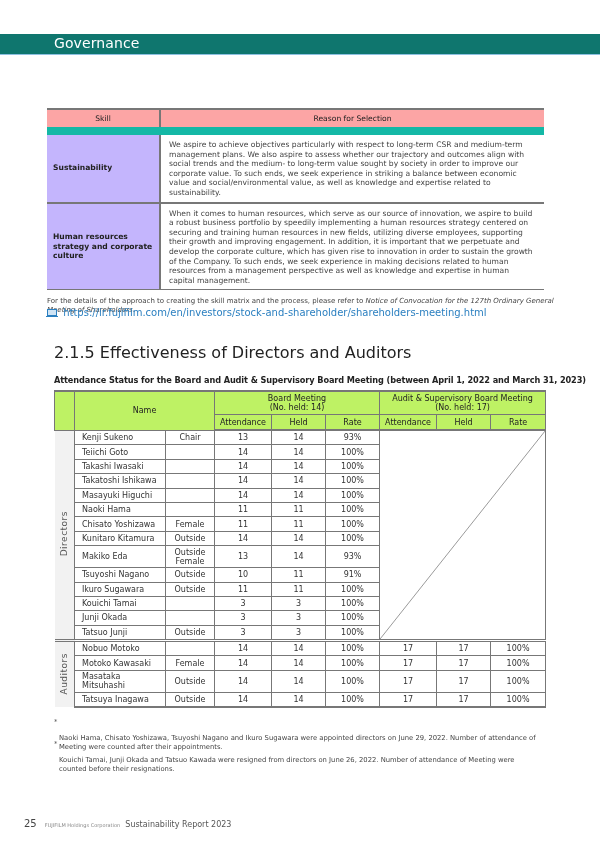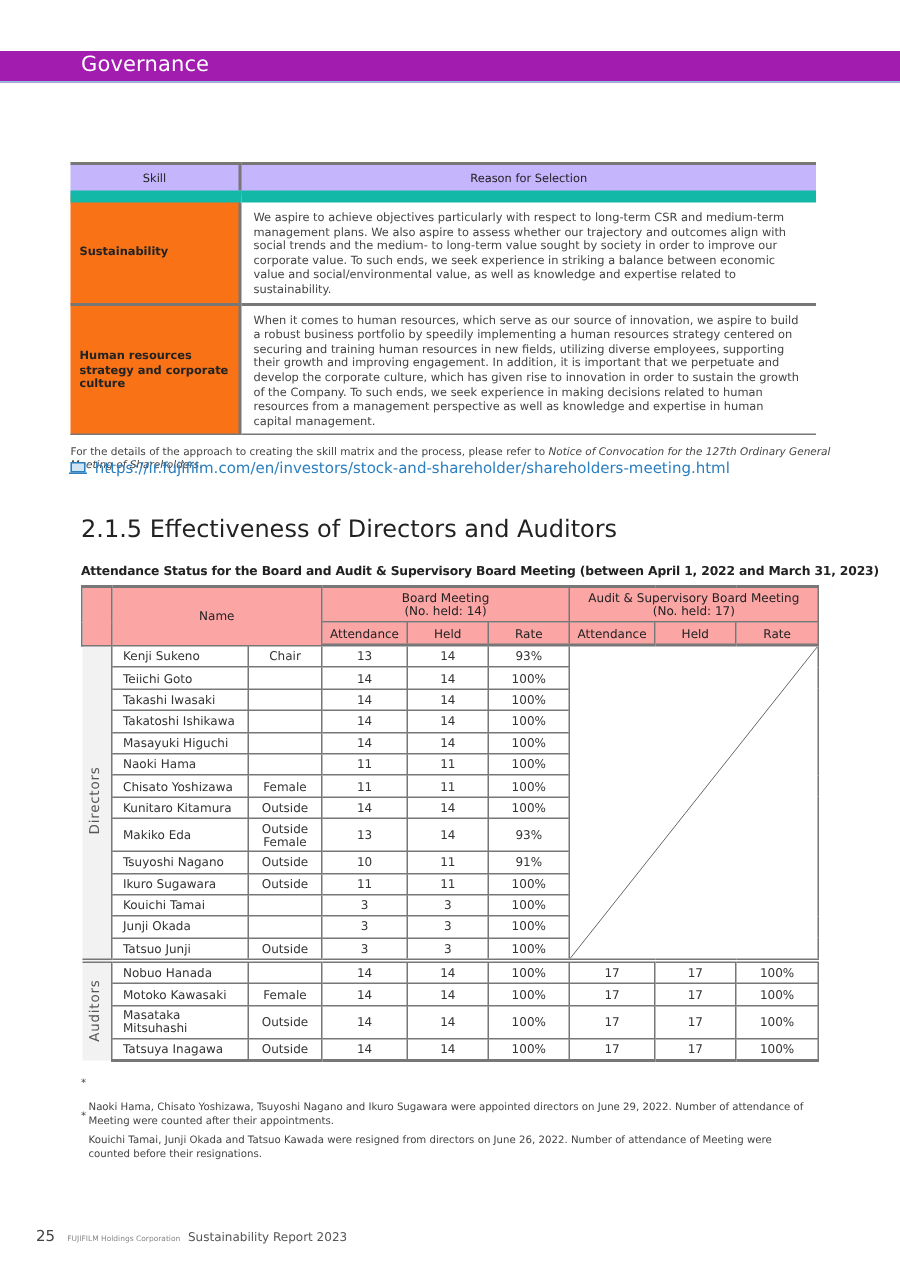--- a/index.html
+++ b/index.html
@@ -1,47 +1,47 @@
 <!DOCTYPE html>
 <html><head>
 <meta charset="utf-8">
 <style>
   html, body { margin: 0; padding: 0; background: #ffffff; }
   body { width: 600px; height: 848px; position: relative; overflow: hidden;
          font-family: "DejaVu Sans", sans-serif; color: #333333; }
   .banner { position: absolute; left: 0; top: 34px; width: 600px; height: 20px;
-            background: #a21caf; border-bottom: 1px solid #8cc0e0; }
+            background: #0f766e; border-bottom: 1px solid #8cc0e0; }
   .banner span { position: absolute; left: 54px; top: 1px; color: #ffffff;
                  font-size: 14px; letter-spacing: 0.1px; }
 
   
   .skill-table { position: absolute; left: 47px; top: 108px; width: 497px;
                  border-collapse: collapse; font-size: 7.6px; line-height: 9.6px; }
-  .skill-table th { background: #c4b5fd; font-weight: normal; color: #222;
+  .skill-table th { background: #fca5a5; font-weight: normal; color: #222;
                     height: 15px; border-top: 2px solid #777; border-bottom: 8px solid #14b8a6; }
   .skill-table th + th, .skill-table td + td { border-left: 2px solid #777; }
   .skill-table td { vertical-align: middle; }
-  .skill-table td.skill { background: #f97316; width: 105px; padding-left: 6px; color: #222; font-weight: bold; font-size: 7.6px; }
+  .skill-table td.skill { background: #c4b5fd; width: 105px; padding-left: 6px; color: #222; font-weight: bold; font-size: 7.6px; }
   .skill-table td.reason { padding: 5px 8px 4px 8px; color: #444; }
   .skill-table tr.row1 td { border-bottom: 2px solid #777; }
   .skill-table tr.row2 td { border-bottom: 1px solid #777; }
 
   .note { position: absolute; left: 47px; top: 297px; width: 510px; font-size: 7px; line-height: 9.4px; color: #444; }
   .note i { font-style: italic; }
   .link { position: absolute; left: 47px; top: 307px; font-size: 10px; color: #2a7fc0; }
   .link .pc { display: inline-block; width: 8px; height: 5px; border: 1px solid #2a7fc0; background: #cfe4f5; margin-right: 3px; position: relative; top: 0px; }
   .link .pc:after { content: ""; position: absolute; left: -2px; top: 6px; width: 12px; height: 1px; background: #2a7fc0; }
 
   .section-title { position: absolute; left: 54px; top: 343px; font-size: 16px; color: #222; }
   .table-title { position: absolute; left: 54px; top: 375px; font-size: 8.2px; color: #222; font-weight: bold; letter-spacing: -0.1px; }
 
   
   .att { position: absolute; left: 54px; top: 390px; width: 491px; border-collapse: collapse;
          font-size: 8px; color: #333; table-layout: fixed; }
-  .att th { background: #fca5a5; font-weight: normal; color: #222; line-height: 9px; }
+  .att th { background: #bef264; font-weight: normal; color: #222; line-height: 9px; }
   .att td, .att th { border: 1px solid #777; text-align: center; padding: 0; }
   .att thead tr:first-child th { border-top: 2px solid #777; }
   .att thead tr:last-child th { border-bottom: 2px solid #777; }
   .att td.name { text-align: left; padding-left: 7px; }
   .att td.cat { line-height: 9px; }
   .att td.group { background: #f2f2f2; border-left: none; border-bottom: none; border-top: none; }
   .att tr.r td { height: 13.4px; }
   .att tr.tall td { height: 21px; }
   .att tr.sep td { border-top: 3px double #777; }
   .att tr.last td { border-bottom: 2px solid #777; }
@@ -231,21 +231,21 @@
         <td class="name">Tatsuo Junji</td>
         <td class="cat">Outside</td>
         <td>3</td>
         <td>3</td>
         <td>100%</td>
       </tr>
     </tbody>
   <tbody id="aud-body">
       <tr class="r sep">
         <td class="group" rowspan="4"><span class="vtext">Auditors</span></td>
-        <td class="name">Nobuo Hanada</td>
+        <td class="name">Nobuo Motoko</td>
         <td class="cat"></td>
         <td>14</td>
         <td>14</td>
         <td>100%</td>
         <td>17</td>
         <td>17</td>
         <td>100%</td>
       </tr>
       <tr class="r">
         <td class="name">Motoko Kawasaki</td>

